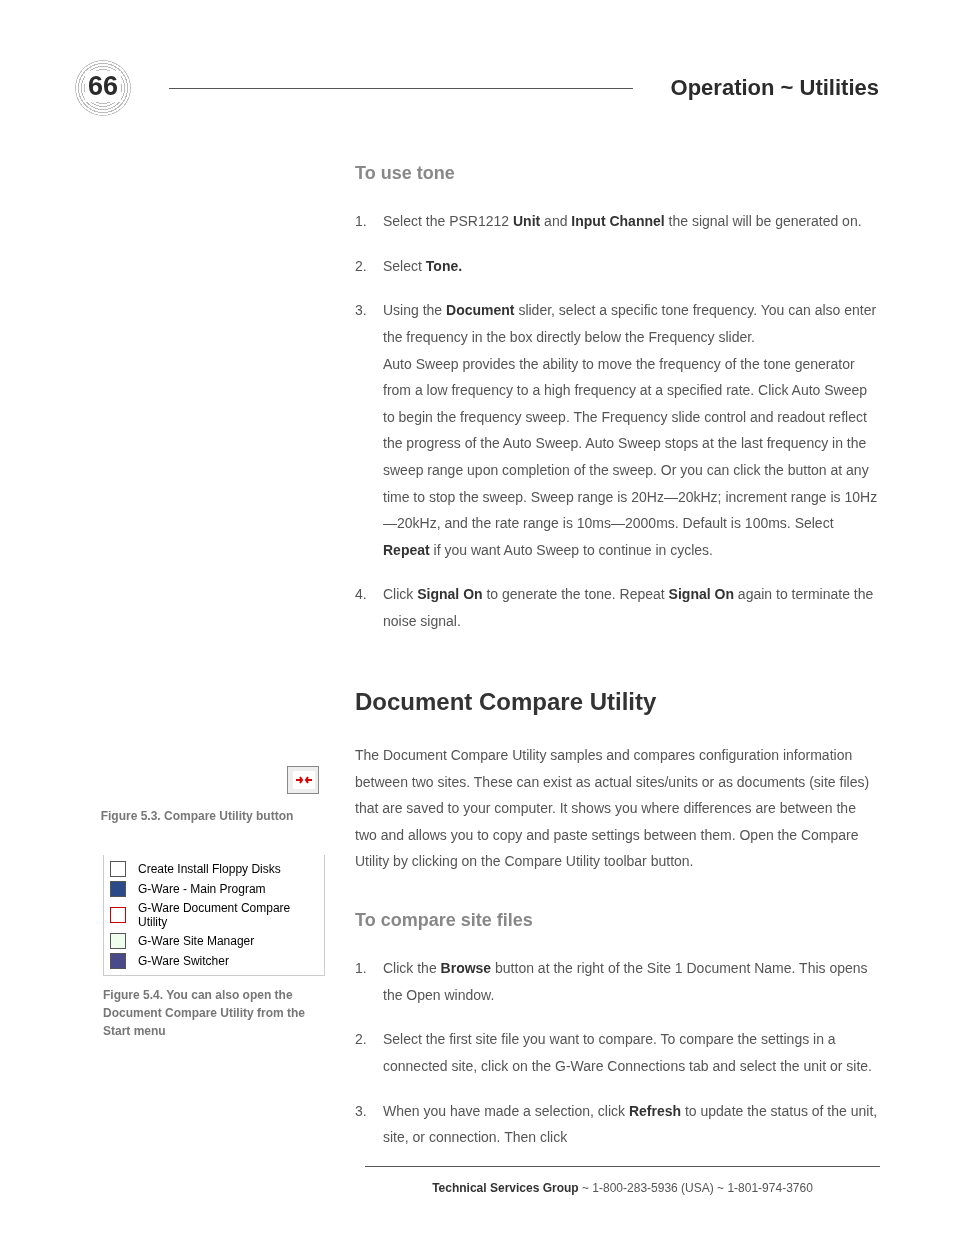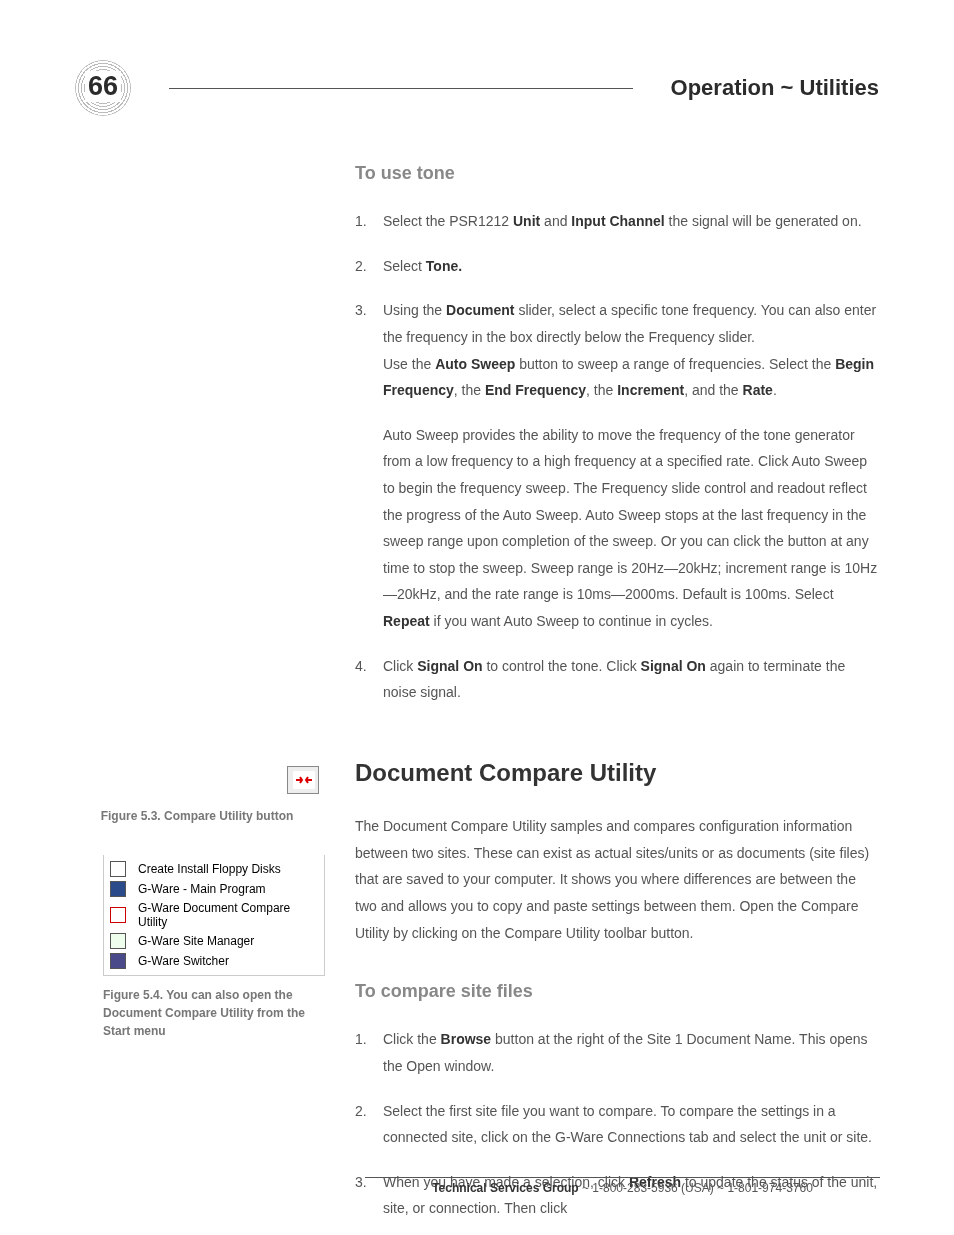--- a/index.html
+++ b/index.html
@@ -156,21 +156,21 @@
     color: #777;
     line-height: 1.5;
     margin: 0 10px 0 28px;
   }
   .footer {
     position: absolute;
     bottom: 40px;
     left: 365px;
     right: 74px;
     border-top: 0.5px solid #555;
-    padding-top: 3px;
+    padding-top: 14px;
     text-align: center;
     font-size: 12px;
     color: #555;
   }
 </style>
 </head>
 <body>
 
 <div class="header-row">
   <div class="page-badge">
@@ -225,28 +225,25 @@
     <ol>
       <li>
         <span>Select the PSR1212 </span><b>Unit</b><span> and </span><b>Input Channel</b><span> the signal will be generated on.</span>
       </li>
       <li>
         <span>Select </span><b>Tone.</b>
       </li>
       <li>
         <span>Using the </span><b>Document</b><span> slider, select a specific tone frequency. You can also enter the frequency in the box directly below the Frequency slider.</span>
         <div class="indent-para">
-          <span>Use the </span><b>Auto Sweep</b><span> button to sweep a range of frequencies. Select the </span><b>Begin Frequency</b><span>, the </span><b>End Frequency</b><span>, the </span><b>Increment</b><span>, and the </span><b>Rate</b><span>.</span>
-        </div>
-        <div class="indent-para">
           <span>Auto Sweep provides the ability to move the frequency of the tone generator from a low frequency to a high frequency at a specified rate. Click Auto Sweep to begin the frequency sweep. The Frequency slide control and readout reflect the progress of the Auto Sweep. Auto Sweep stops at the last frequency in the sweep range upon completion of the sweep. Or you can click the button at any time to stop the sweep. Sweep range is 20Hz—20kHz; increment range is 10Hz—20kHz, and the rate range is 10ms—2000ms. Default is 100ms. Select </span><b>Repeat</b><span> if you want Auto Sweep to continue in cycles.</span>
         </div>
       </li>
       <li>
-        <span>Click </span><b>Signal On</b><span> to control the tone. Click </span><b>Signal On</b><span> again to terminate the noise signal.</span>
+        <span>Click </span><b>Signal On</b><span> to generate the tone. Repeat </span><b>Signal On</b><span> again to terminate the noise signal.</span>
       </li>
     </ol>
 
     <h1 class="section">Document Compare Utility</h1>
     <p class="indent-para">The Document Compare Utility samples and compares configuration information between two sites. These can exist as actual sites/units or as documents (site files) that are saved to your computer. It shows you where differences are between the two and allows you to copy and paste settings between them. Open the Compare Utility by clicking on the Compare Utility toolbar button.</p>
 
     <h2 class="subhead" style="margin-top:28px">To compare site files</h2>
     <ol>
       <li>
         <span>Click the </span><b>Browse</b><span> button at the right of the Site 1 Document Name. This opens the Open window.</span>

